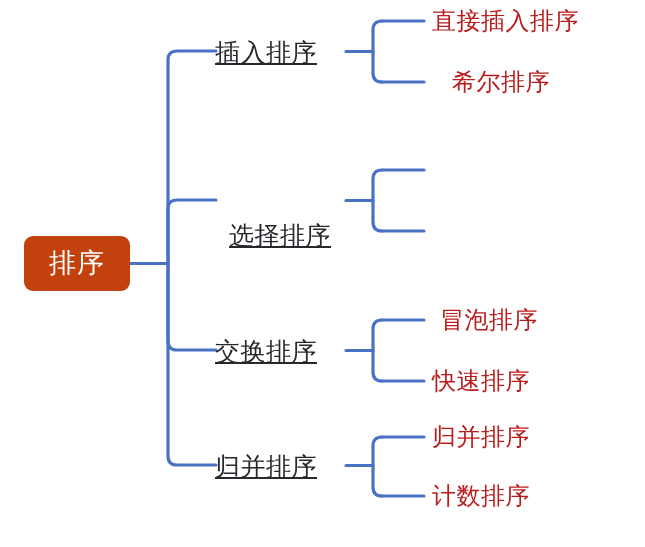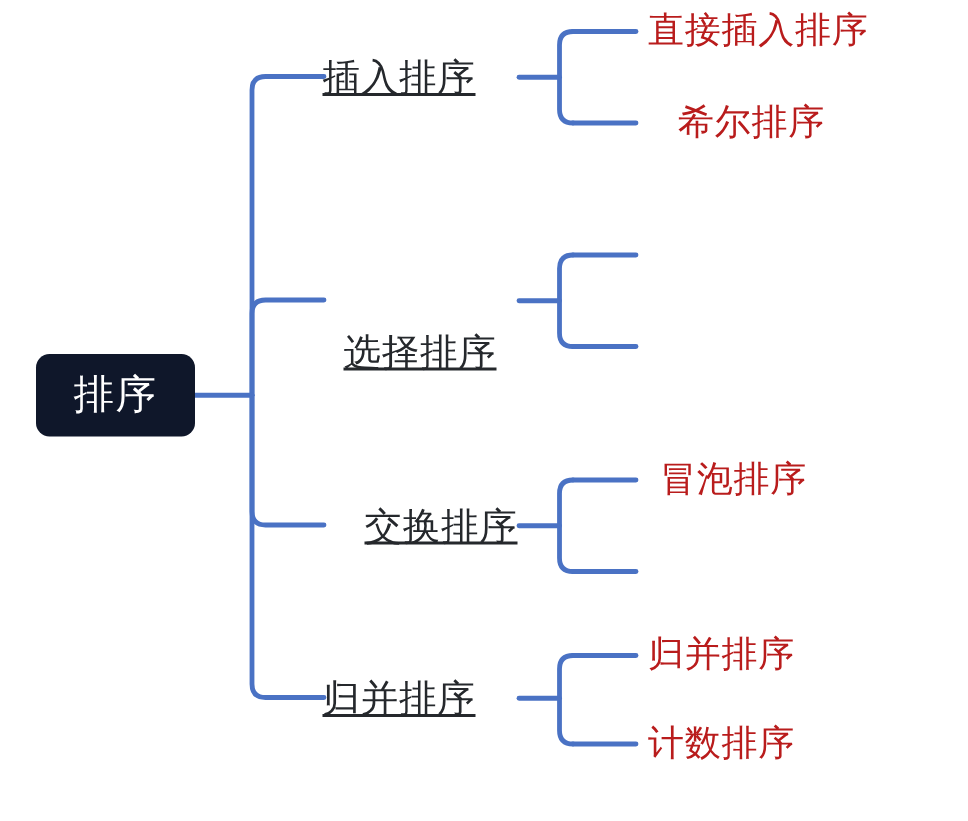--- a/index.html
+++ b/index.html
@@ -27,21 +27,21 @@
     pointer-events: none;
   }
 
   
   .root-node {
     position: absolute;
     left: 24px;
     top: 236px;
     width: 106px;
     height: 55px;
-    background: #0f172a;
+    background: #c2410c;
     border-radius: 9px;
     display: flex;
     align-items: center;
     justify-content: center;
   }
   .root-label {
     color: #ffffff;
     font-size: 27px;
     letter-spacing: 1px;
     line-height: 1;
@@ -119,21 +119,21 @@
   </div>
 
   <div class="branch-node" style="left:215px; top:35px;">
     <span class="branch-label">插入排序</span>
   </div>
 
   <div class="branch-node" style="left:229px; top:184px;margin-top:34px;">
     <span class="branch-label">选择排序</span>
   </div>
 
-  <div class="branch-node" style="left:215px; top:334px;margin-left:28px;">
+  <div class="branch-node" style="left:215px; top:334px;">
     <span class="branch-label">交换排序</span>
   </div>
 
   <div class="branch-node" style="left:215px; top:449px;">
     <span class="branch-label">归并排序</span>
   </div>
 
   <div class="leaf-node" style="left:432px; top:5px;">
     <span class="leaf-label">直接插入排序</span>
   </div>
@@ -141,20 +141,23 @@
   <div class="leaf-node" style="left:452px; top:66px;">
     <span class="leaf-label">希尔排序</span>
   </div>
 
 
 
   <div class="leaf-node" style="left:440px; top:304px;">
     <span class="leaf-label">冒泡排序</span>
   </div>
 
+  <div class="leaf-node" style="left:432px; top:365px;">
+    <span class="leaf-label">快速排序</span>
+  </div>
 
   <div class="leaf-node" style="left:432px; top:421px;">
     <span class="leaf-label">归并排序</span>
   </div>
 
   <div class="leaf-node" style="left:432px; top:480px;">
     <span class="leaf-label">计数排序</span>
   </div>
 
 </div>

